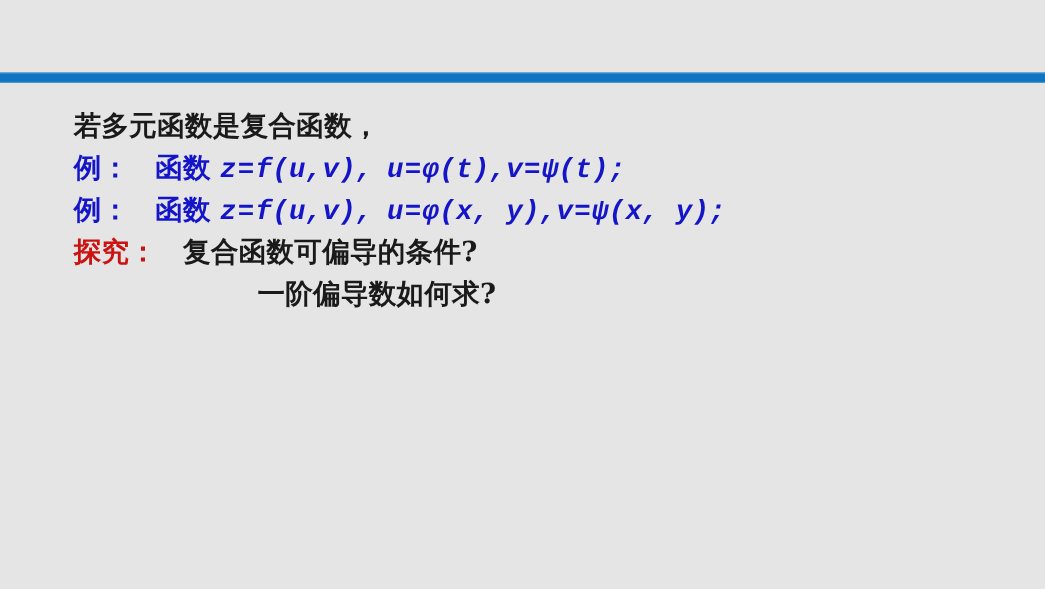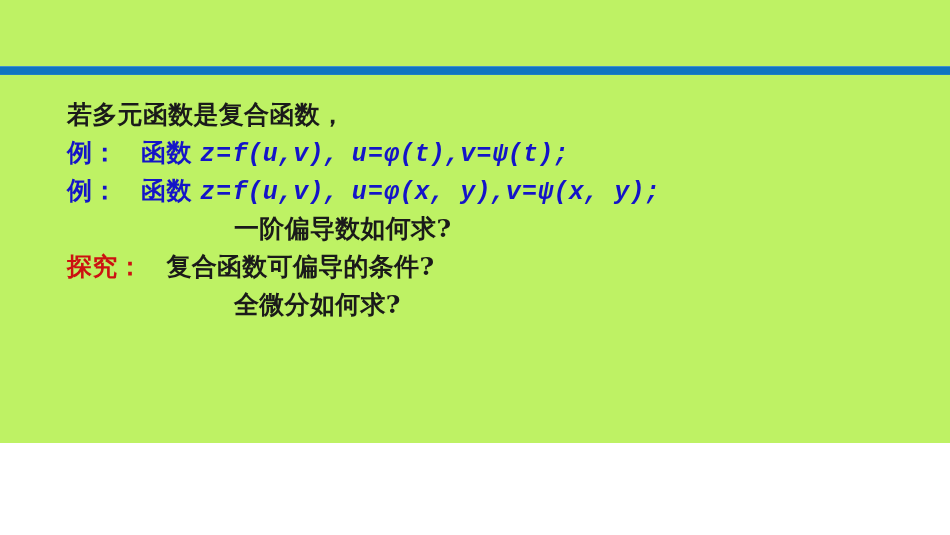--- a/index.html
+++ b/index.html
@@ -7,22 +7,22 @@
     margin: 0;
     padding: 0;
     background: #ffffff;
   }
   body {
     font-family: "DejaVu Serif", serif;
   }
   #slide {
     position: relative;
     width: 950px;
-    height: 443px;
-    background: #bef264;
+    height: 535px;
+    background: #e5e5e5;
     overflow: hidden;
   }
 
   
   #top-rule {
     position: absolute;
     left: 0;
     top: 66px;
     width: 950px;
     height: 9px;
@@ -115,28 +115,25 @@
       <span class="math blue"><span>z</span><span class="op">=</span><span>f</span><span>(u,v),</span><span class="gap-md"></span><span>u</span><span class="op">=</span><span>φ</span><span>(t),</span><span>v</span><span class="op">=</span><span>ψ</span><span>(t);</span></span>
     </div>
 
     <div class="line">
       <span class="cjk blue">例：</span>
       <span class="gap-sm"></span>
       <span class="cjk blue">函数</span>
       <span class="math blue"><span>z</span><span class="op">=</span><span>f</span><span>(u,v),</span><span class="gap-md"></span><span>u</span><span class="op">=</span><span>φ</span><span>(x, y),</span><span>v</span><span class="op">=</span><span>ψ</span><span>(x, y);</span></span>
     </div>
 
-    <div class="line indent">
-      <span class="cjk black">一阶偏导数如何求?</span>
-    </div>
-
     <div class="line">
       <span class="cjk red">探究：</span>
       <span class="gap-sm"></span>
       <span class="cjk black">复合函数可偏导的条件?</span>
     </div>
 
     <div class="line indent">
-      <span class="cjk black">全微分如何求?</span>
+      <span class="cjk black">一阶偏导数如何求?</span>
     </div>
+
 
   </div>
 </div>
 
 </body></html>

